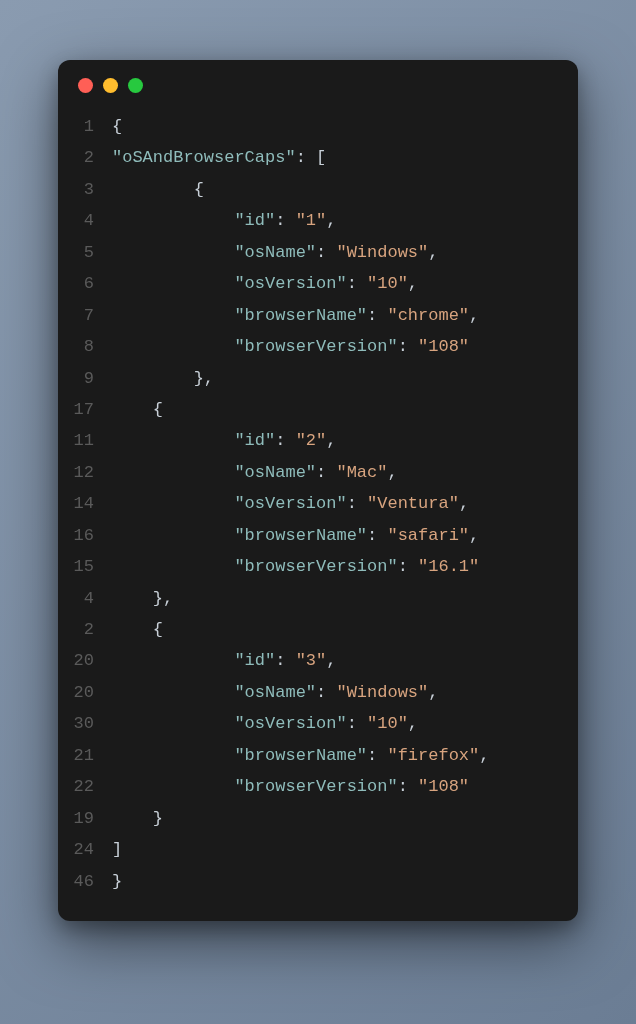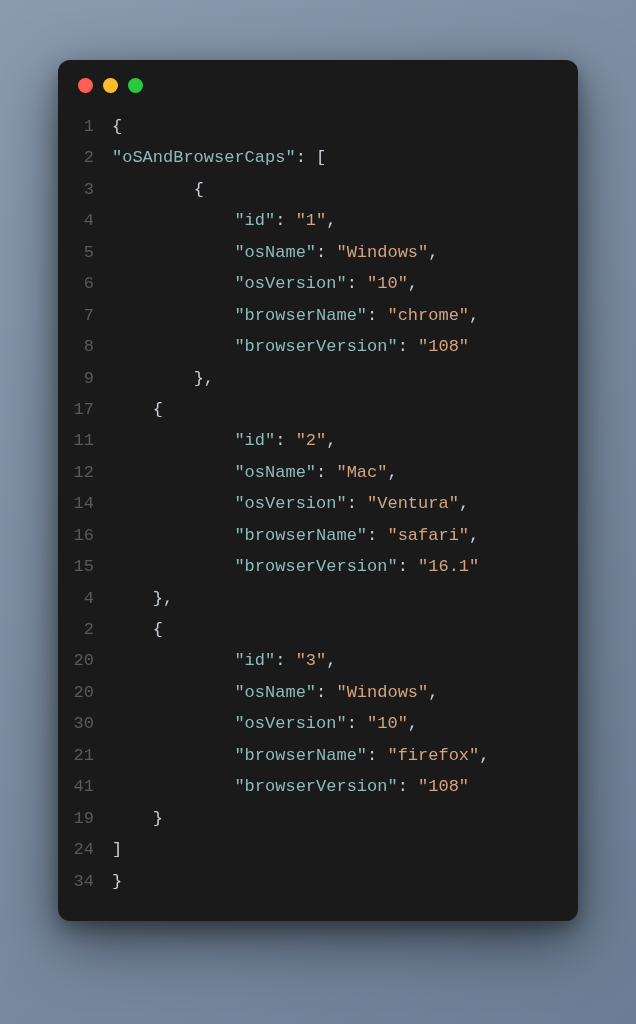--- a/index.html
+++ b/index.html
@@ -89,20 +89,20 @@
         <span class="line">12</span>
         <span class="line">14</span>
         <span class="line">16</span>
         <span class="line">15</span>
         <span class="line">4</span>
         <span class="line">2</span>
         <span class="line">20</span>
         <span class="line">20</span>
         <span class="line">30</span>
         <span class="line">21</span>
-        <span class="line">41</span>
+        <span class="line">22</span>
         <span class="line">19</span>
         <span class="line">24</span>
-        <span class="line">34</span>
+        <span class="line">46</span>
       </div>
     <div class="code-content" id="code"><span class="line"><span class="punct">{</span></span><span class="line"><span class="key">"oSAndBrowserCaps"</span><span class="punct">: [</span></span><span class="line">        <span class="punct">{</span></span><span class="line">            <span class="key">"id"</span><span class="punct">: </span><span class="string">"1"</span><span class="punct">,</span></span><span class="line">            <span class="key">"osName"</span><span class="punct">: </span><span class="string">"Windows"</span><span class="punct">,</span></span><span class="line">            <span class="key">"osVersion"</span><span class="punct">: </span><span class="string">"10"</span><span class="punct">,</span></span><span class="line">            <span class="key">"browserName"</span><span class="punct">: </span><span class="string">"chrome"</span><span class="punct">,</span></span><span class="line">            <span class="key">"browserVersion"</span><span class="punct">: </span><span class="string">"108"</span></span><span class="line">        <span class="punct">},</span></span><span class="line">    <span class="punct">{</span></span><span class="line">            <span class="key">"id"</span><span class="punct">: </span><span class="string">"2"</span><span class="punct">,</span></span><span class="line">            <span class="key">"osName"</span><span class="punct">: </span><span class="string">"Mac"</span><span class="punct">,</span></span><span class="line">            <span class="key">"osVersion"</span><span class="punct">: </span><span class="string">"Ventura"</span><span class="punct">,</span></span><span class="line">            <span class="key">"browserName"</span><span class="punct">: </span><span class="string">"safari"</span><span class="punct">,</span></span><span class="line">            <span class="key">"browserVersion"</span><span class="punct">: </span><span class="string">"16.1"</span></span><span class="line">    <span class="punct">},</span></span><span class="line">    <span class="punct">{</span></span><span class="line">            <span class="key">"id"</span><span class="punct">: </span><span class="string">"3"</span><span class="punct">,</span></span><span class="line">            <span class="key">"osName"</span><span class="punct">: </span><span class="string">"Windows"</span><span class="punct">,</span></span><span class="line">            <span class="key">"osVersion"</span><span class="punct">: </span><span class="string">"10"</span><span class="punct">,</span></span><span class="line">            <span class="key">"browserName"</span><span class="punct">: </span><span class="string">"firefox"</span><span class="punct">,</span></span><span class="line">            <span class="key">"browserVersion"</span><span class="punct">: </span><span class="string">"108"</span></span><span class="line">    <span class="punct">}</span></span><span class="line"><span class="punct">]</span></span><span class="line"><span class="punct">}</span></span></div>
   </div>
 </div>
 
 </body></html>

